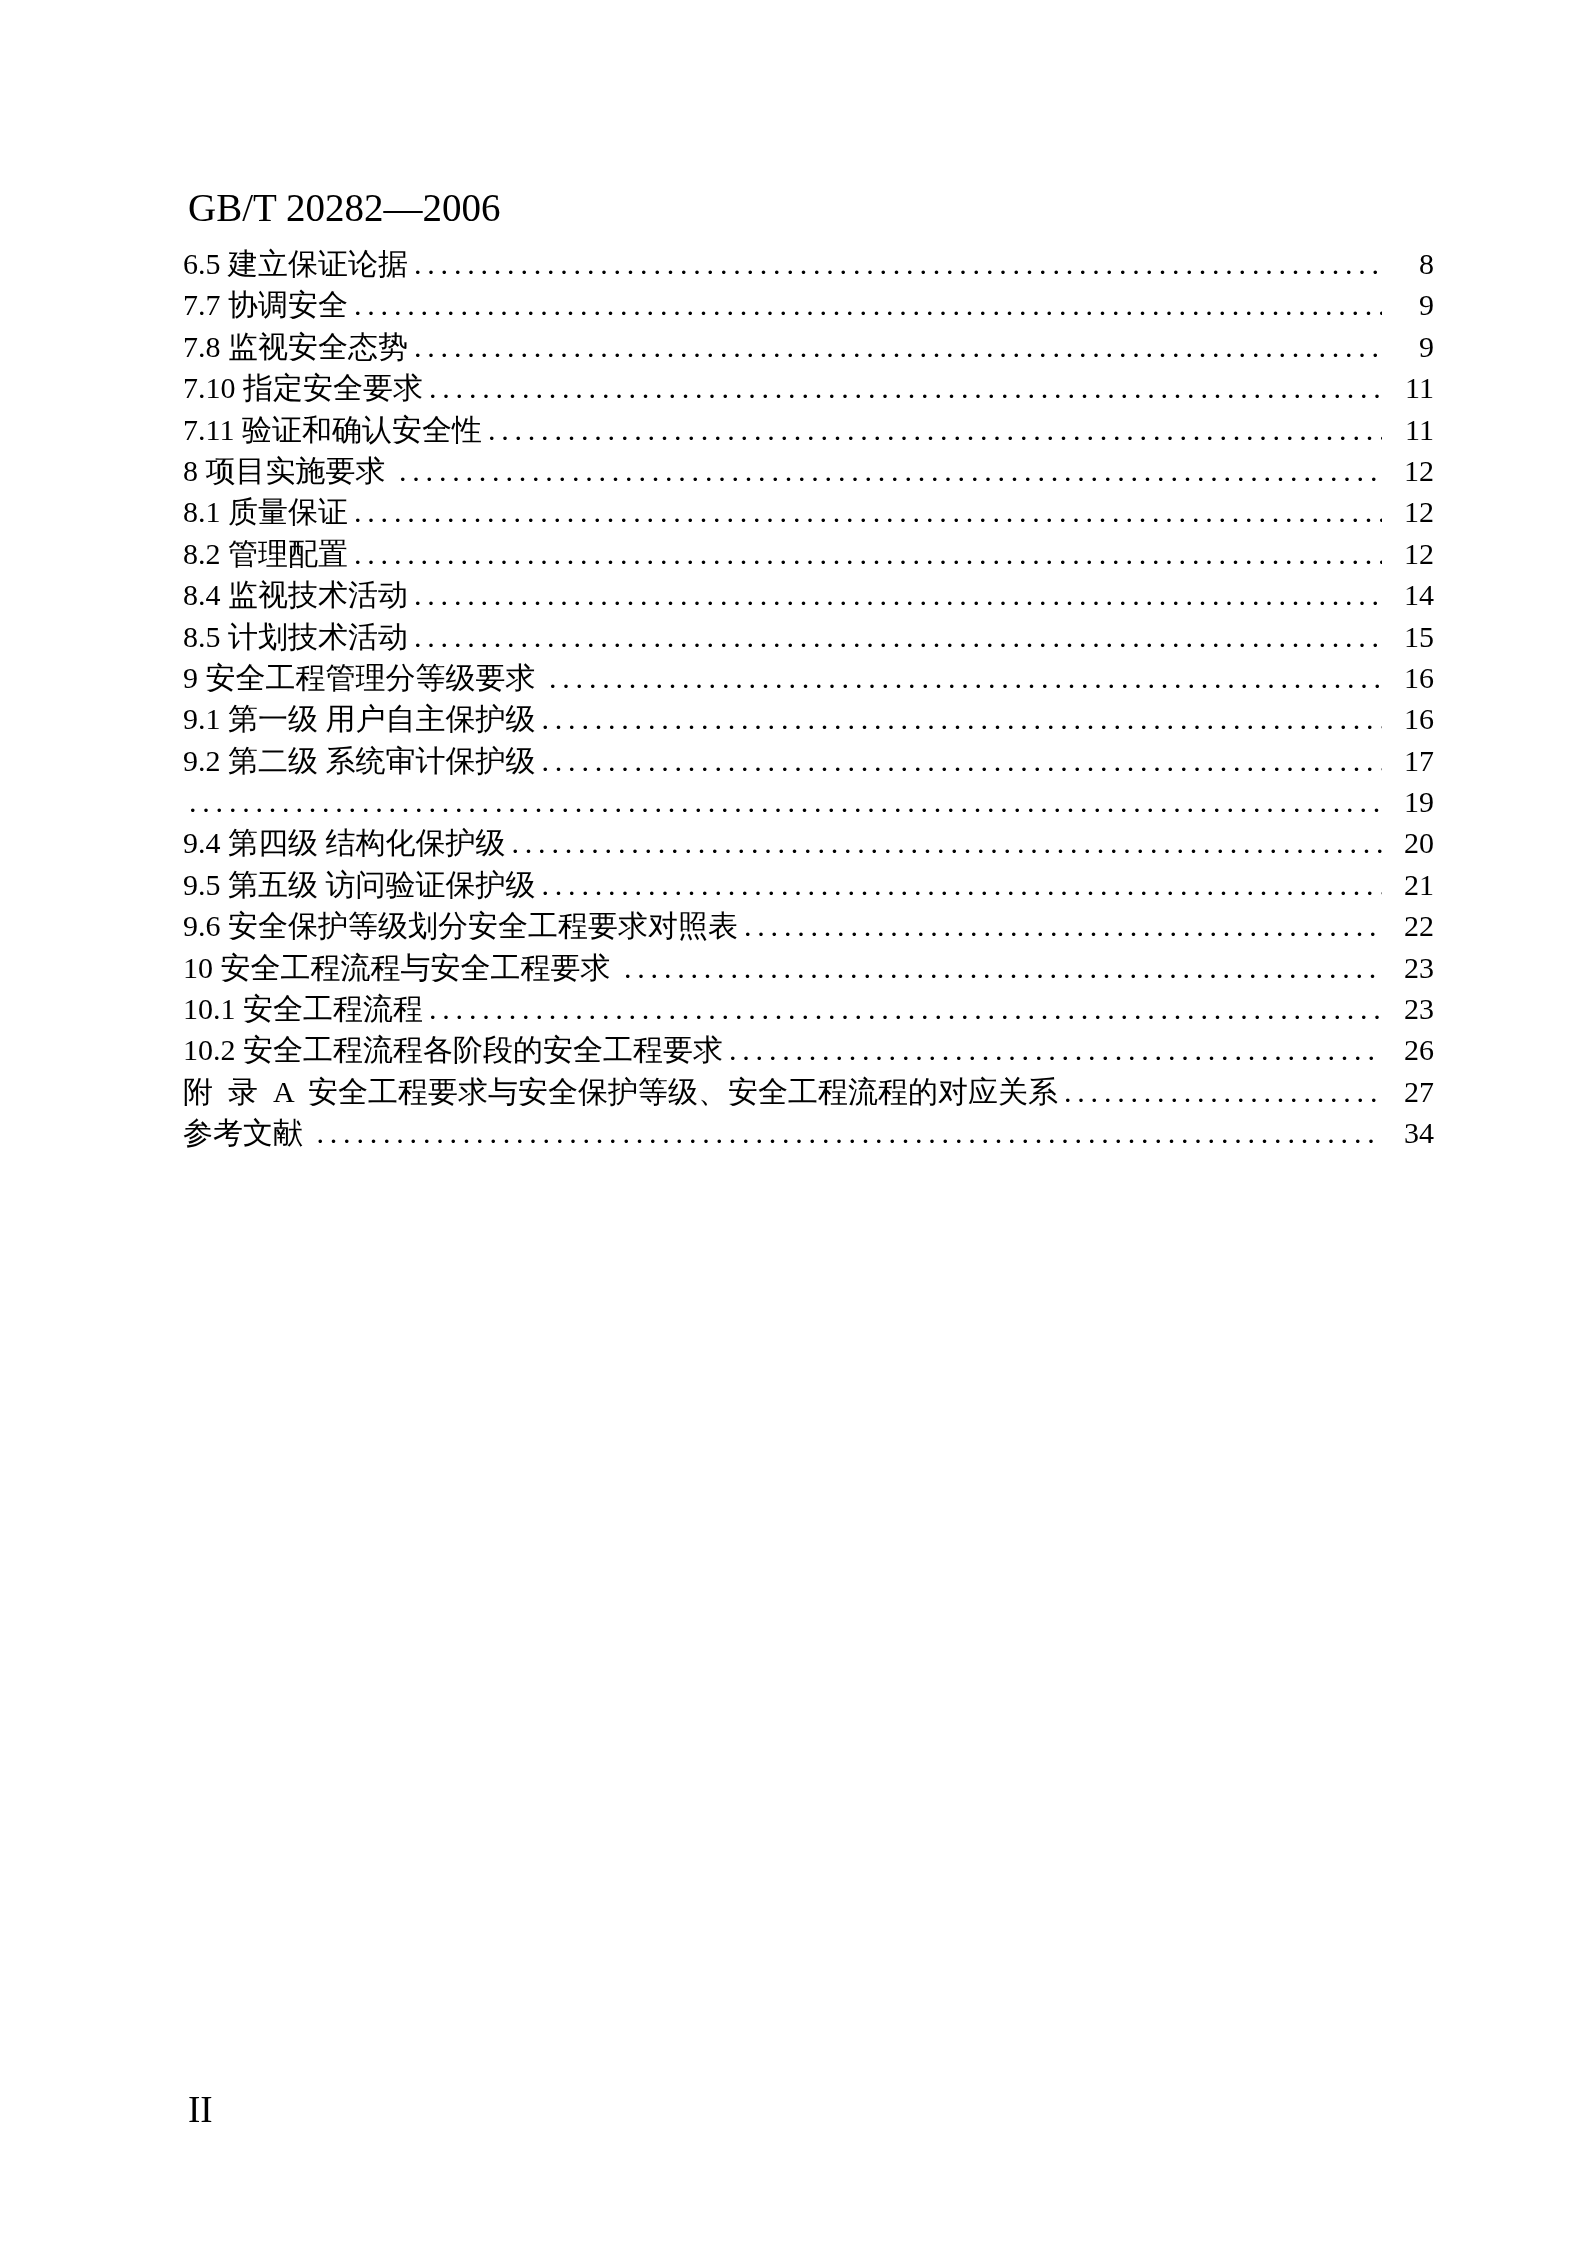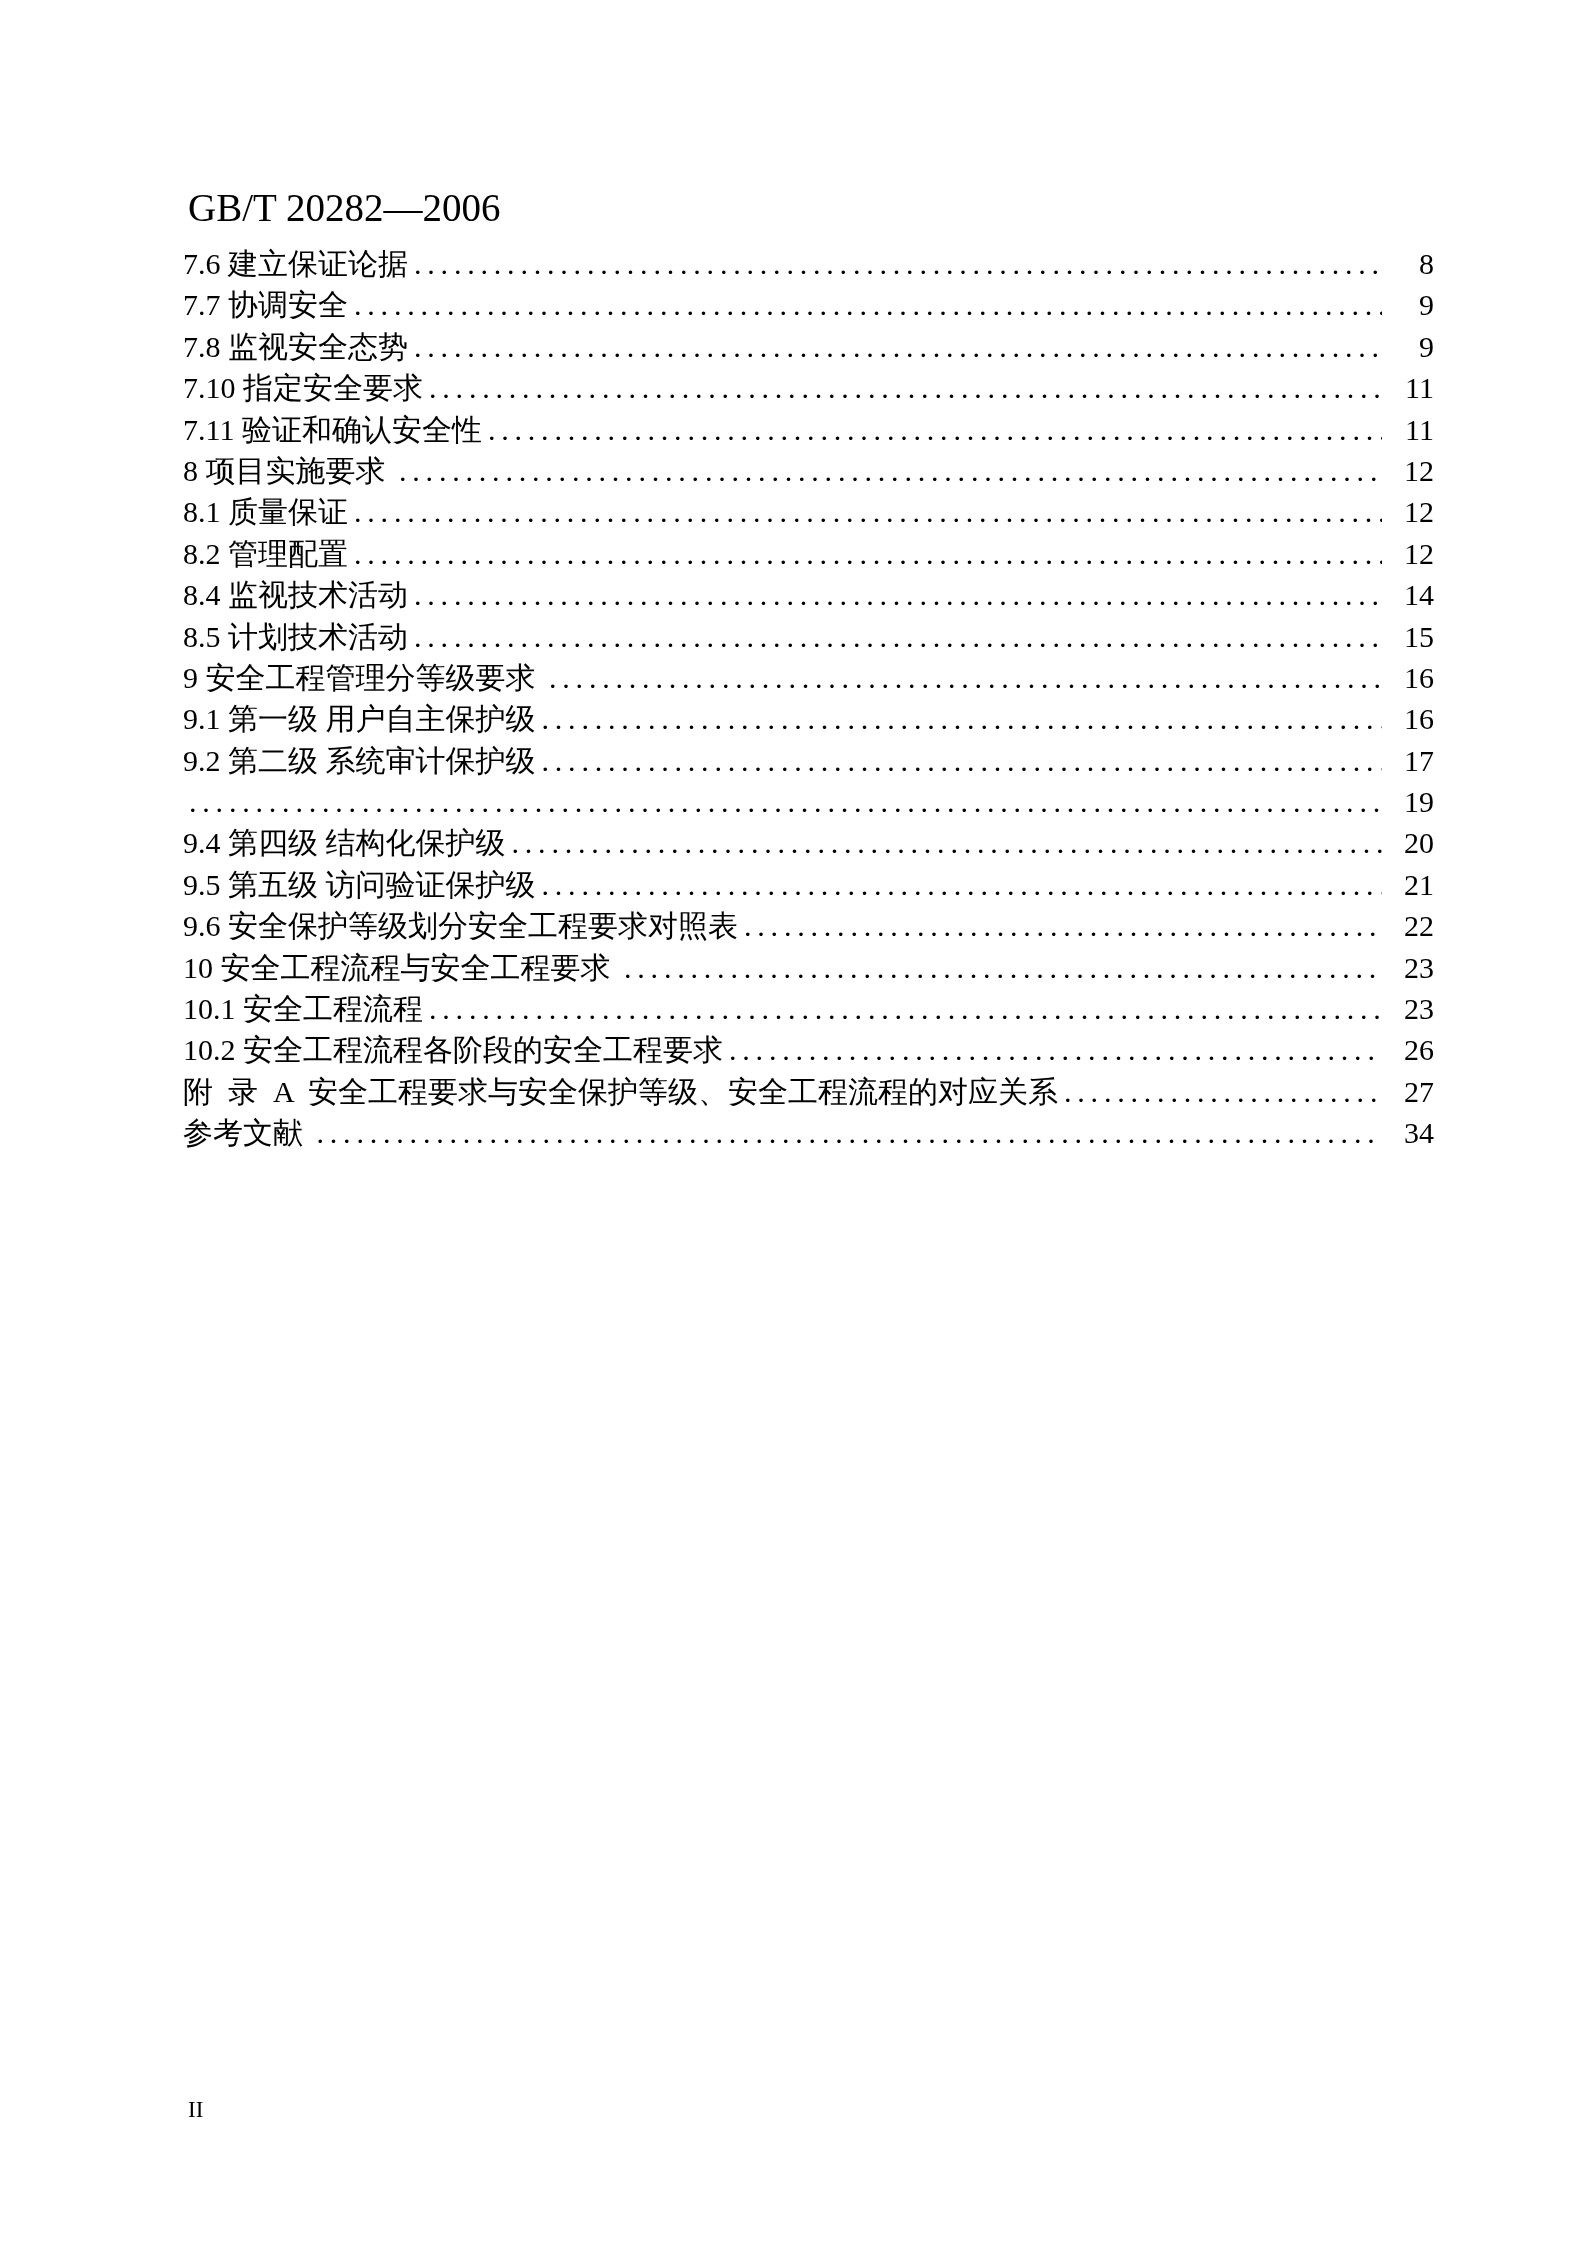--- a/index.html
+++ b/index.html
@@ -54,32 +54,32 @@
   .toc-page {
     flex: 0 0 auto;
     min-width: 42px;
     text-align: right;
     white-space: pre;
   }
   .doc-footer {
     position: absolute;
     left: 188px;
     top: 2092px;
-    font-size: 23px;
+    font-size: 37px;
     line-height: 36px;
   }
 </style>
 </head>
 <body>
 
 <div class="doc-header">GB/T 20282—2006</div>
 
 <div class="toc">
   <div class="toc-row">
-    <span class="toc-label">7.6 建立保证论据</span>
+    <span class="toc-label">6.5 建立保证论据</span>
     <span class="toc-dots"></span>
     <span class="toc-page">8</span>
   </div>
 
   <div class="toc-row">
     <span class="toc-label">7.7 协调安全</span>
     <span class="toc-dots"></span>
     <span class="toc-page">9</span>
   </div>
 

